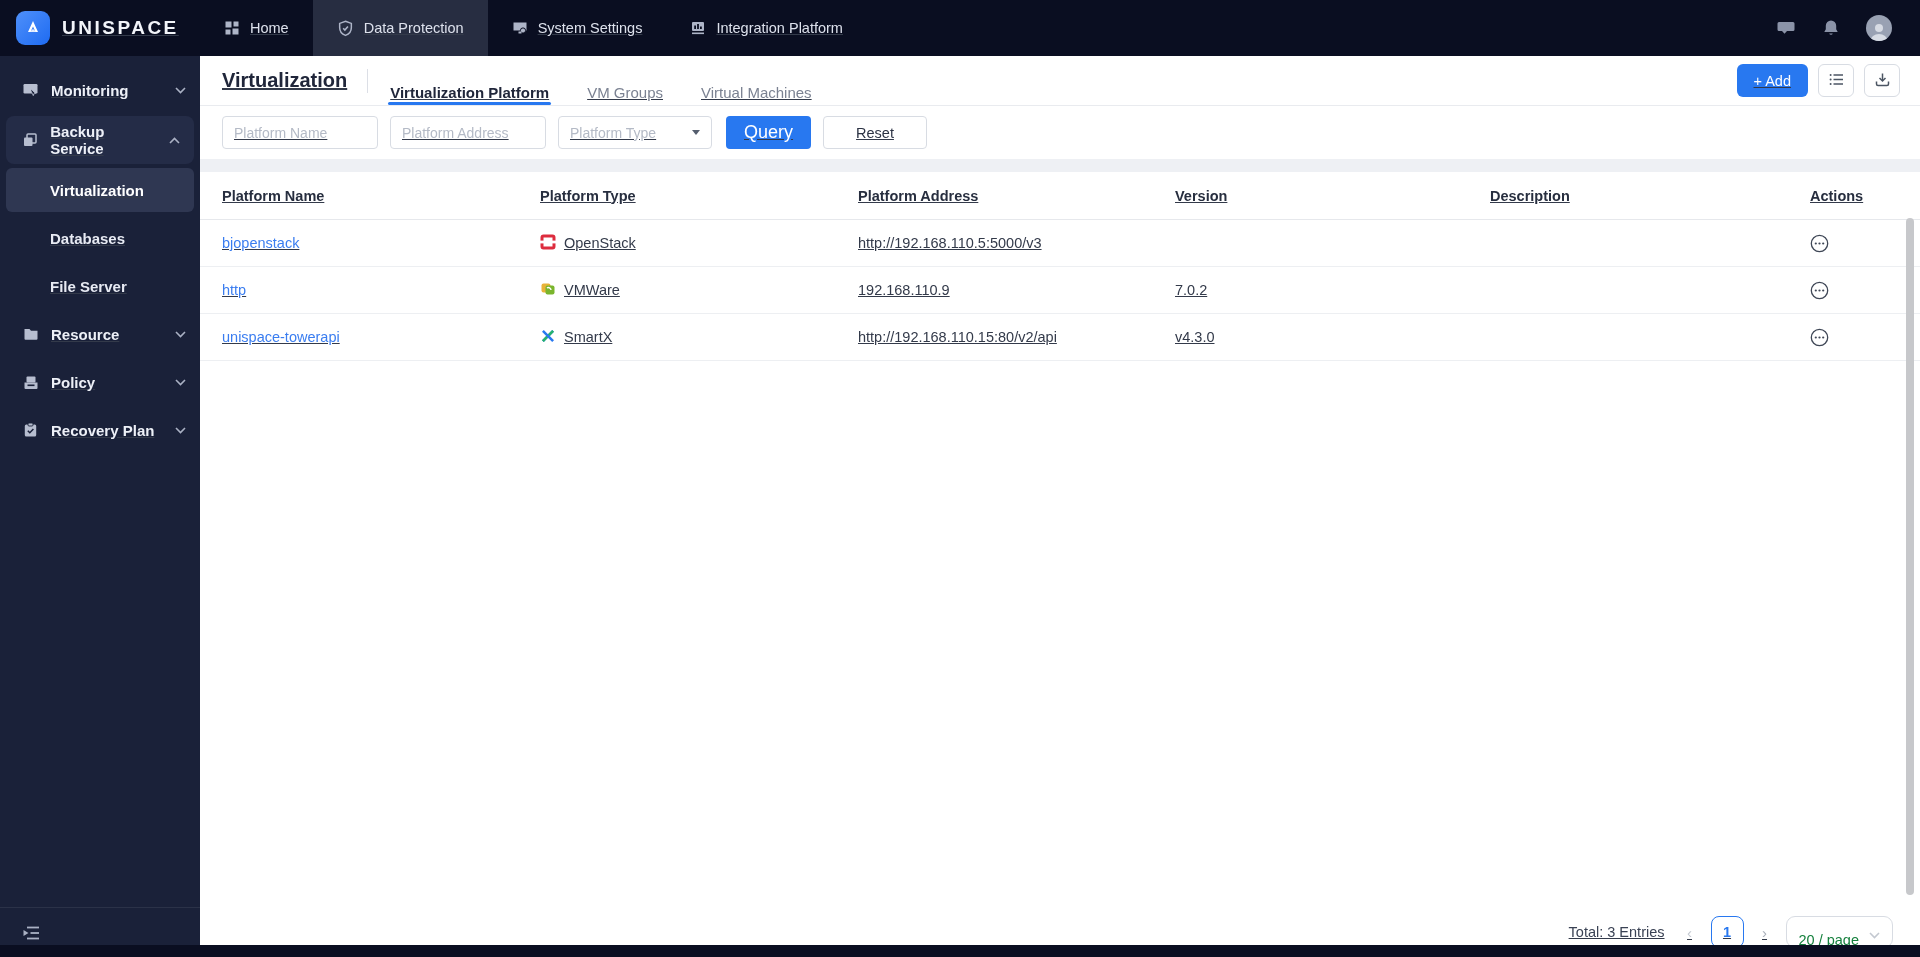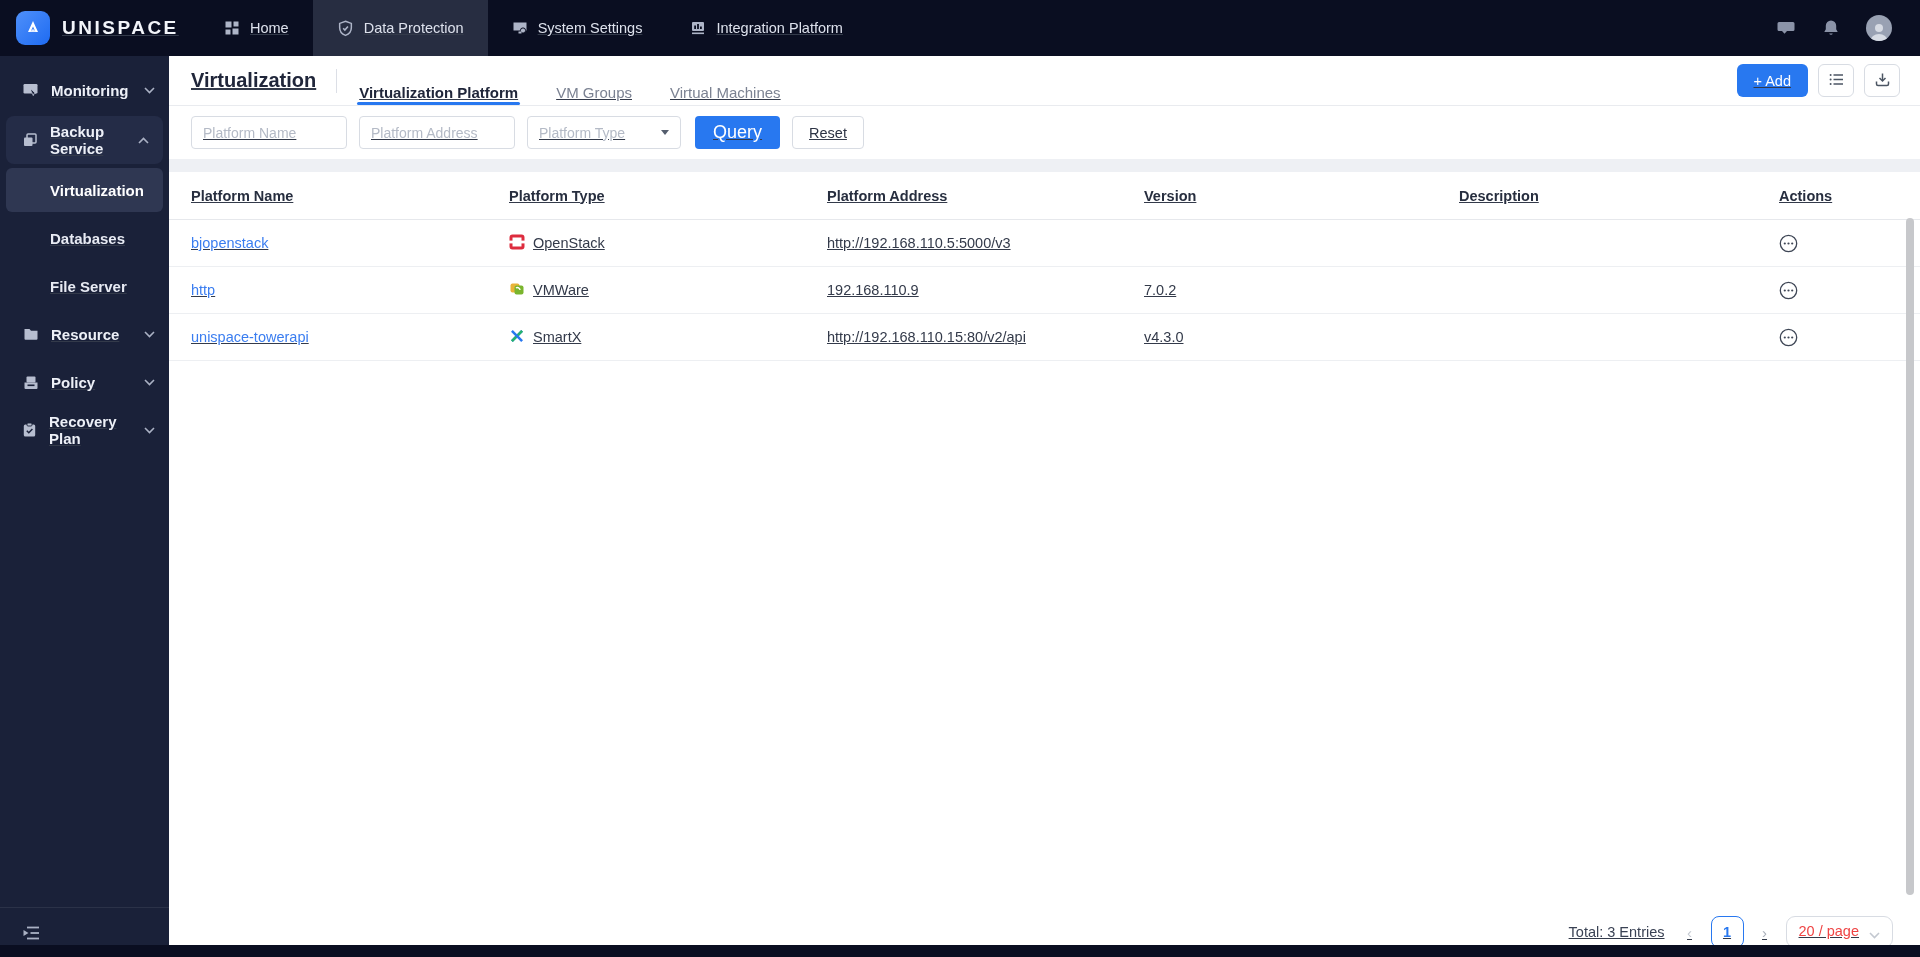--- a/index.html
+++ b/index.html
@@ -19,21 +19,21 @@
   .topnav-item .tico { color:#aeb5c8; display:flex; }
   .topnav-item.active { background:#272d41; }
   .topbar-right { margin-left:auto; display:flex; align-items:center; gap:26px; padding-right:28px; }
   .topbar-right .tico { color:#8b93a8; display:flex; cursor:pointer; }
   .avatar { width:26px; height:26px; border-radius:50%; background:#99a1b3; display:flex; align-items:flex-end; justify-content:center; overflow:hidden; cursor:pointer; }
 
   
   .body-row { flex:1; display:flex; min-height:0; }
 
   
-  .sidebar { width:169px; background:#1a2139; display:flex; flex-direction:column; padding-top:10px; flex:none; }
+  .sidebar { width:200px; background:#1a2139; display:flex; flex-direction:column; padding-top:10px; flex:none; }
   .side-item { height:44px; margin:2px 0; display:flex; align-items:center; gap:12px; padding:0 14px 0 22px;
                color:#edf0f7; font-size:15px; font-weight:600; cursor:pointer; }
   .side-item .sico { color:#b7bed0; display:flex; width:17px; justify-content:center; }
   .side-item .chev { margin-left:auto; color:#aab1c4; display:flex; }
   .side-group { background:#242c47; border-radius:8px; margin:2px 6px; }
   .side-group .side-item { padding-left:16px; }
   .side-child { height:44px; margin:2px 6px; display:flex; align-items:center; padding-left:44px;
                 color:#e7eaf3; font-size:15px; font-weight:600; border-radius:6px; cursor:pointer; }
   .side-child.active { background:#2f3752; color:#fff; }
   .side-bottom { margin-top:auto; border-top:1px solid rgba(255,255,255,.08); height:50px;
@@ -59,21 +59,21 @@
   .filter-row { height:53px; display:flex; align-items:center; gap:12px; padding:0 22px; flex:none; }
   .f-input { width:156px; height:33px; border:1px solid #d8dce3; border-radius:4px; padding:0 11px;
              font-size:14px; font-family:inherit; color:#333a4a; outline:none; }
   .f-input::placeholder { color:#b4bac6; }
   .f-select { width:154px; height:33px; border:1px solid #d8dce3; border-radius:4px; padding:0 11px;
               font-size:14px; color:#b4bac6; display:flex; align-items:center; justify-content:space-between; cursor:pointer; }
   .f-select .caret { width:0; height:0; border-left:4.5px solid transparent; border-right:4.5px solid transparent;
                      border-top:5.5px solid #555e6e; }
   .btn-query { background:#2878f0; color:#fff; border:none; border-radius:4px; height:33px; padding:0 18px;
                font-size:18px; font-family:inherit; margin-left:2px; cursor:pointer; }
-  .btn-reset { background:#fff; color:#2c3344; border:1px solid #d8dce3; border-radius:4px; height:33px; padding:0 16px;
+  .btn-reset { background:#fff; color:#2c3344; border:1px solid #d8dce3; border-radius:4px; height:33px; padding:0 32px;
                font-size:14.5px; font-family:inherit; cursor:pointer; }
 
   .gray-band { height:13px; background:#eef0f4; flex:none; }
 
   .table { flex:none; }
   .t-row { display:grid; grid-template-columns:318px 318px 317px 315px 290px 1fr; padding-left:22px; align-items:center; }
   .t-head { height:48px; border-bottom:1px solid #e6e8ec; font-weight:700; font-size:14.5px; color:#272e3f; }
   .t-body-row { height:47px; border-bottom:1px solid #edeff2; font-size:14.5px; color:#333a4a; }
   .cell-link { color:#3a7df0; cursor:pointer; }
   .type-cell { display:flex; align-items:center; gap:8px; }
@@ -83,22 +83,22 @@
 
   .scroll-thumb { position:absolute; right:6px; top:162px; width:8px; height:677px; background:#c7c8cb; border-radius:4px; }
 
   .pagination { margin-top:auto; display:flex; align-items:center; justify-content:flex-end; gap:14px;
                 padding:0 27px 0 0; margin-bottom:9px; height:32px; flex:none; }
   .pg-total { font-size:14.5px; color:#3a4254; margin-right:4px; }
   .pg-arrow { font-size:15px; color:#c3c8d0; cursor:default; width:14px; text-align:center; }
   .pg-arrow.next { color:#a9afba; cursor:pointer; }
   .pg-page { width:33px; height:32px; border:1.5px solid #2878f0; color:#2878f0; font-weight:700; font-size:14.5px;
              border-radius:8px; display:flex; align-items:center; justify-content:center; background:#fff; cursor:pointer; }
-  .pg-size { height:32px; border:1px solid #d8dce3; border-radius:9px; padding:8px 12px; display:flex; align-items:flex-end;
-             gap:10px; font-size:14.5px; color:#ef4444; cursor:pointer; }
+  .pg-size { height:32px; border:1px solid #d8dce3; border-radius:9px; padding:15px 12px; display:flex; align-items:flex-start;
+             gap:10px; font-size:14.5px; color:#15803d; cursor:pointer; }
   .pg-size .chev { color:#c3c8d0; display:flex; }
 
   .bottom-strip { position:absolute; left:0; right:0; bottom:0; height:12px; background:#0a0e21; z-index:5; }
 </style>
 </head>
 <body>
 
 <div class="app">
 
   <div class="topbar">

